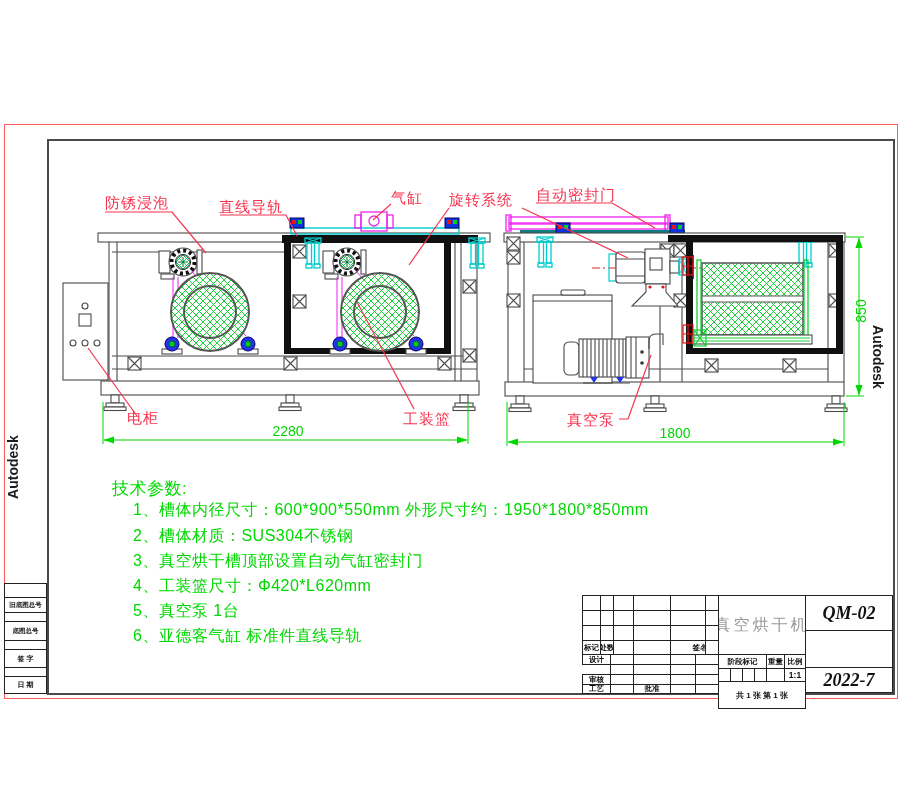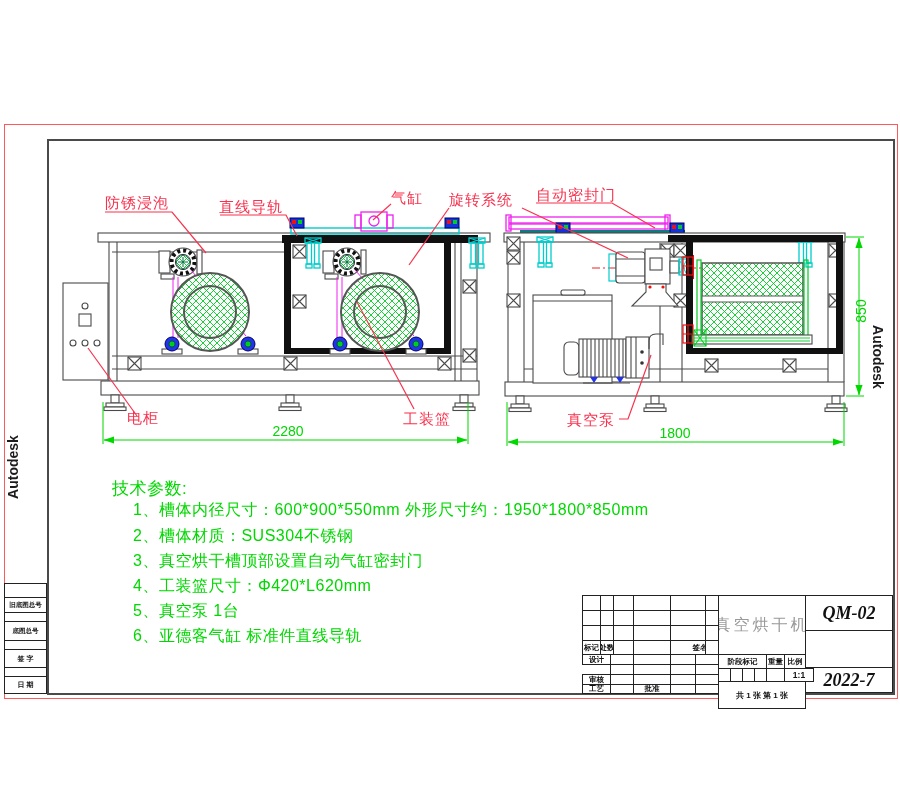--- a/index.html
+++ b/index.html
@@ -363,17 +363,17 @@
     <div class="tb-cell" style="left:805px;top:630px;width:88px;height:38px"></div>
     <div class="tb-cell serif-it" style="left:805px;top:667px;width:88px;height:26px">2022-7</div>
     <div class="tb-cell" style="left:718px;top:654px;width:49px;height:15px">阶段标记</div>
     <div class="tb-cell" style="left:766px;top:654px;width:19px;height:15px">重量</div>
     <div class="tb-cell" style="left:784px;top:654px;width:22px;height:15px">比例</div>
     <div class="tb-cell" style="left:718px;top:668px;width:13px;height:14px"></div>
     <div class="tb-cell" style="left:730px;top:668px;width:13px;height:14px"></div>
     <div class="tb-cell" style="left:742px;top:668px;width:13px;height:14px"></div>
     <div class="tb-cell" style="left:754px;top:668px;width:13px;height:14px"></div>
     <div class="tb-cell" style="left:766px;top:668px;width:19px;height:14px"></div>
-    <div class="tb-cell" style="left:784px;top:668px;width:30px;height:14px;font-size:8.5px">1:1</div>
+    <div class="tb-cell" style="left:784px;top:668px;width:22px;height:14px;font-size:8.5px">1:1</div>
     <div class="tb-cell" style="left:718px;top:681px;width:88px;height:28px;font-size:8px">共 1 张  第 1 张</div>
   </div>
 
 </div>
 
 </body></html>

